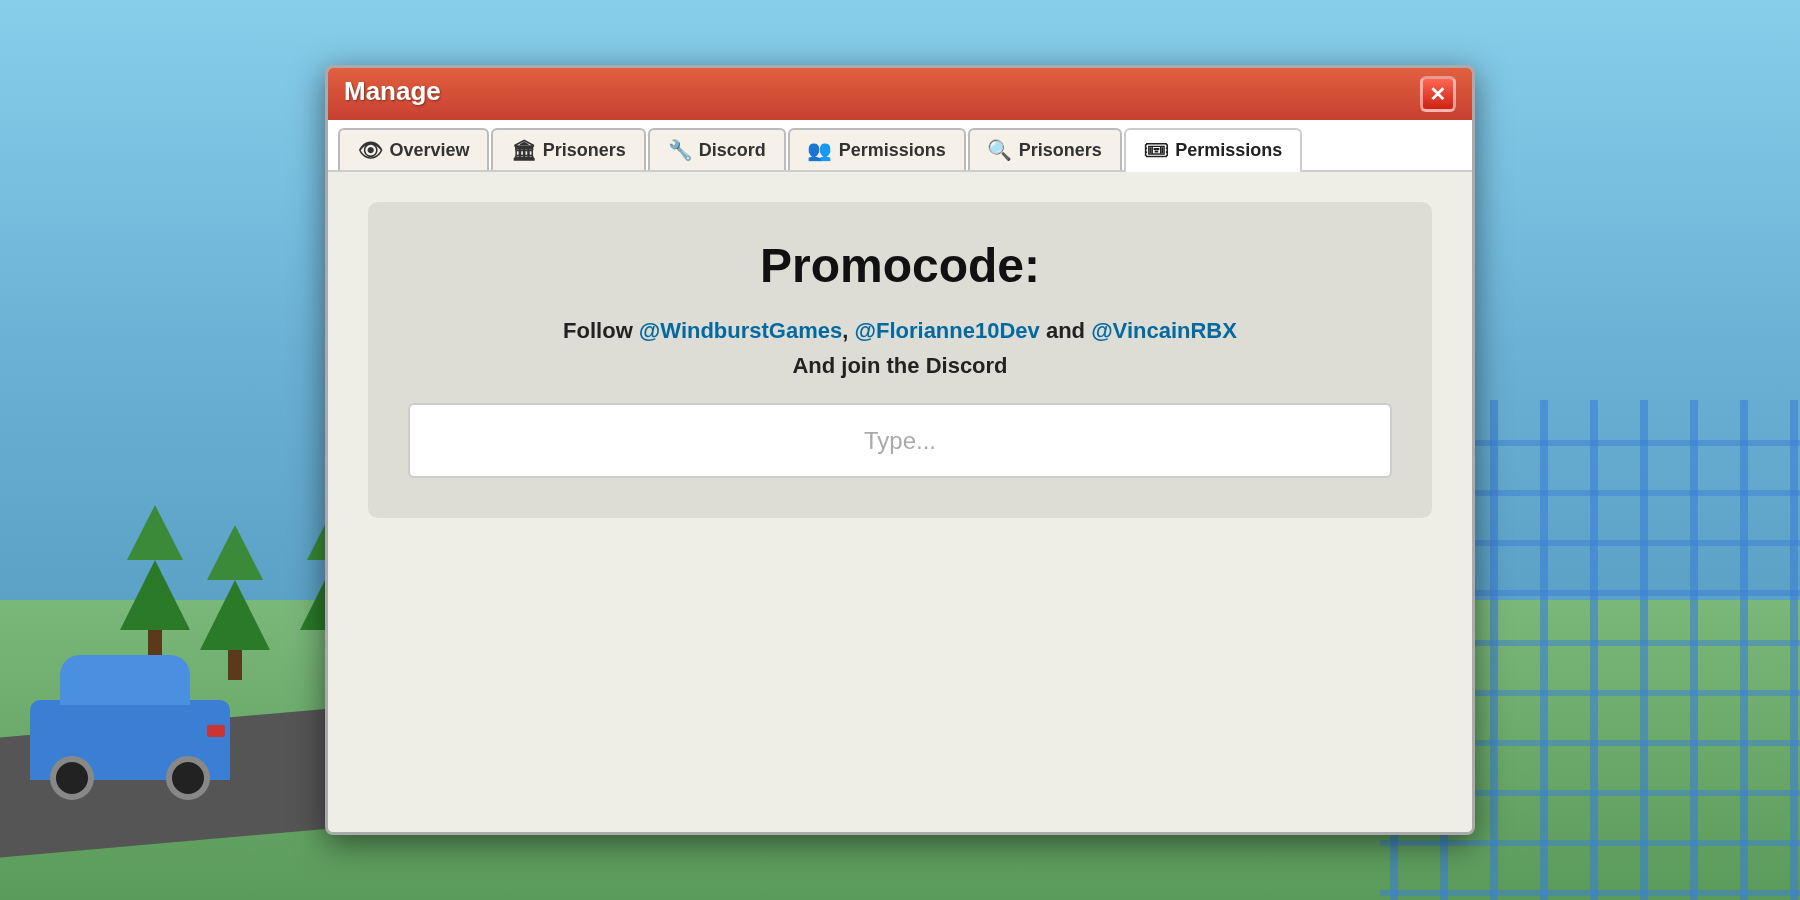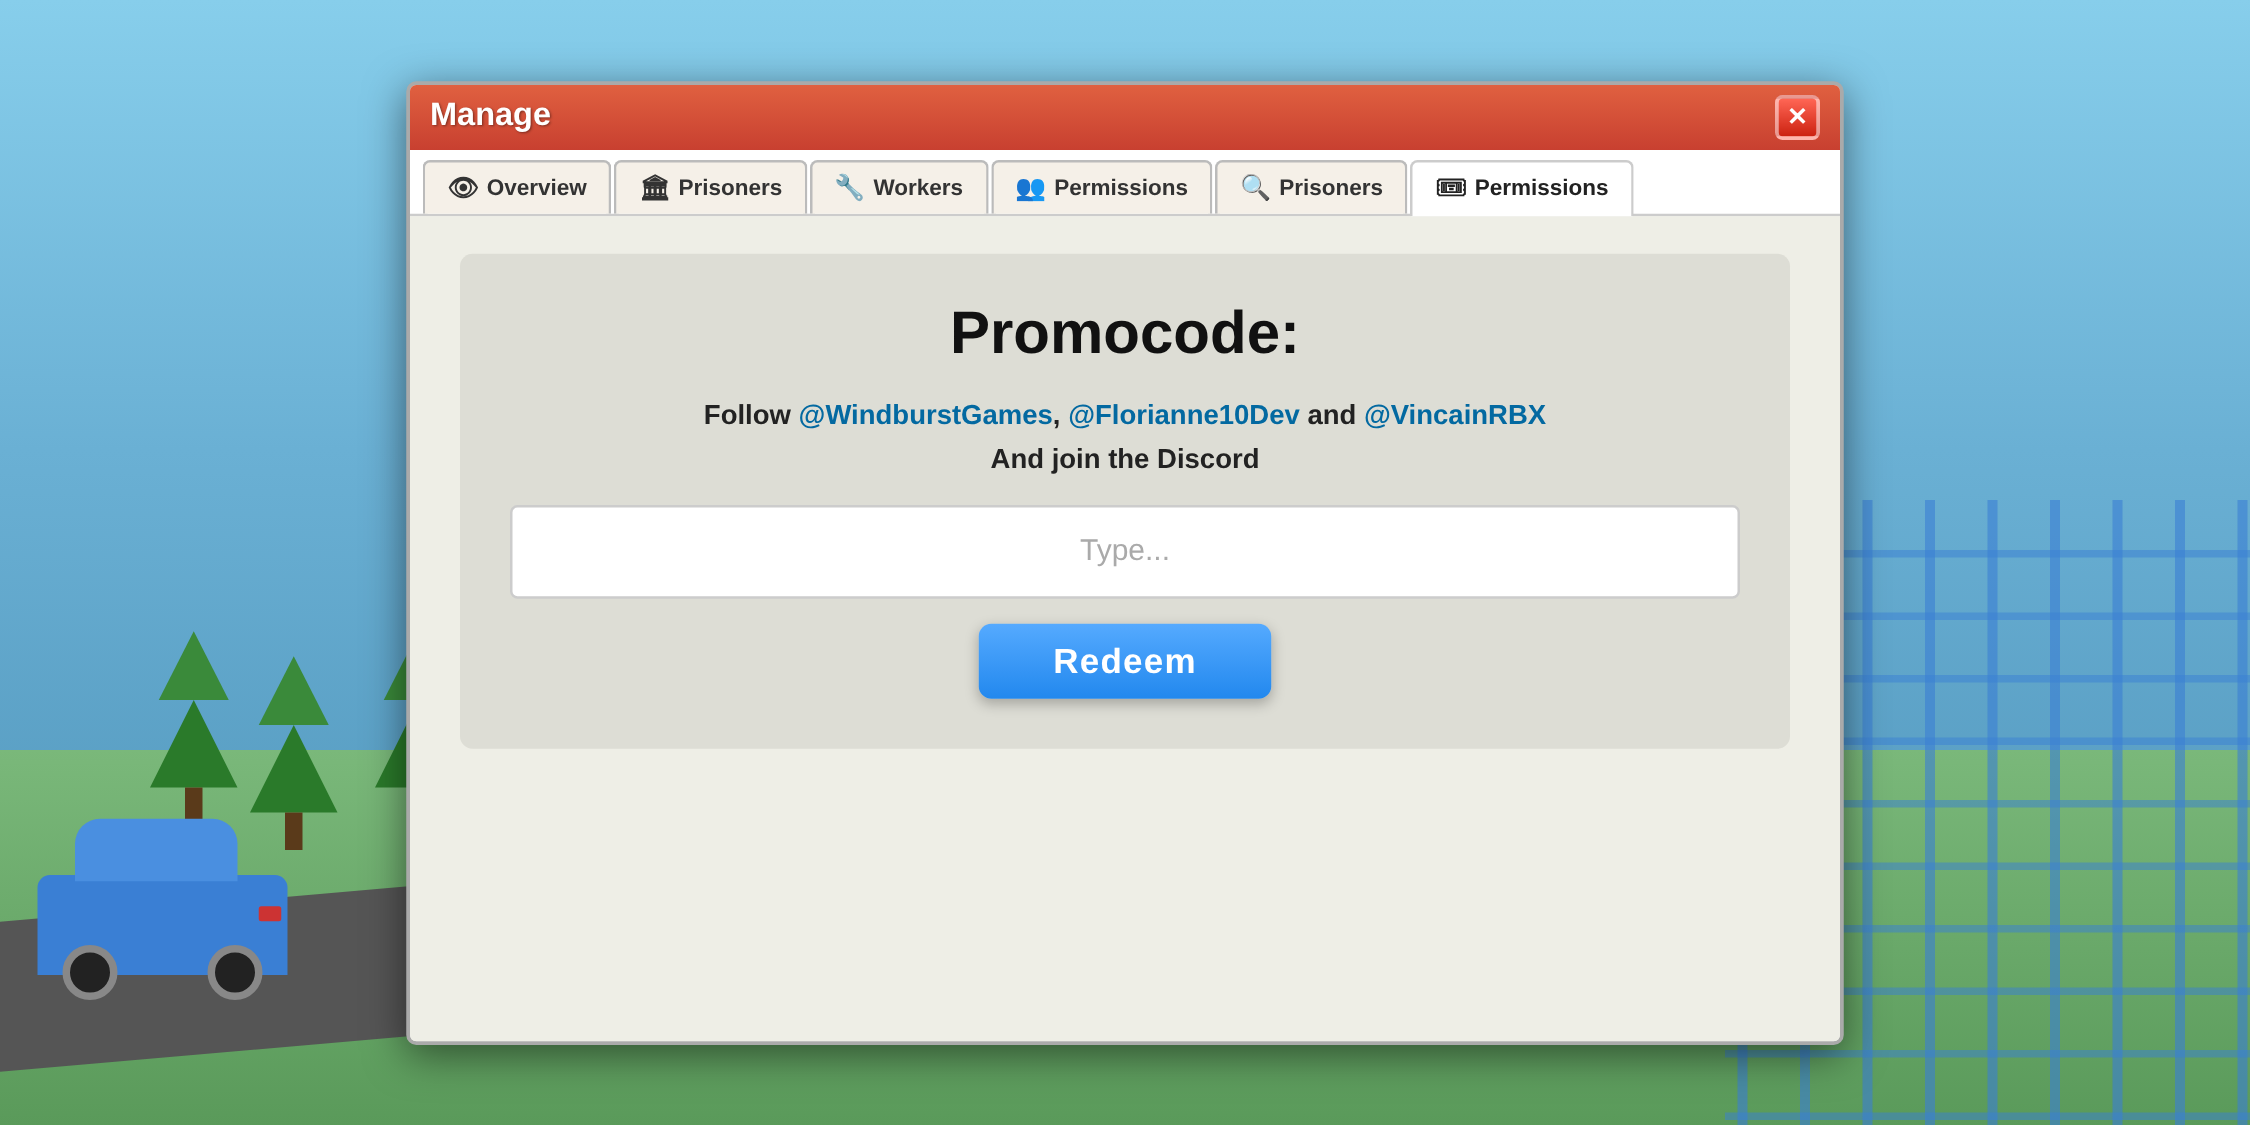--- a/index.html
+++ b/index.html
@@ -356,21 +356,21 @@
       <div class="modal-tab">
         <span class="tab-icon">👁</span>
         <span>Overview</span>
       </div>
       <div class="modal-tab">
         <span class="tab-icon">🏛</span>
         <span>Prisoners</span>
       </div>
       <div class="modal-tab">
         <span class="tab-icon">🔧</span>
-        <span>Workers</span>
+        <span>Discord</span>
       </div>
       <div class="modal-tab">
         <span class="tab-icon">👥</span>
         <span>Permissions</span>
       </div>
       <div class="modal-tab">
         <span class="tab-icon">🔍</span>
         <span>Prisoners</span>
       </div>
       <div class="modal-tab active">
@@ -384,19 +384,18 @@
 
         <div class="promo-title">Promocode:</div>
 
         <div class="promo-desc">
           <span>Follow </span><a href="#">@WindburstGames</a><span>,</span> <a href="#">@Florianne10Dev</a><span> and </span><a href="#">@VincainRBX</a><br>
           <span>And join the Discord</span>
         </div>
 
         <input class="promo-input" type="text" placeholder="Type..." style="">
 
-        <button class="promo-redeem">Redeem</button>
 
       </div>
     </div>
 
   </div>
 </div>
 
 </body></html>

